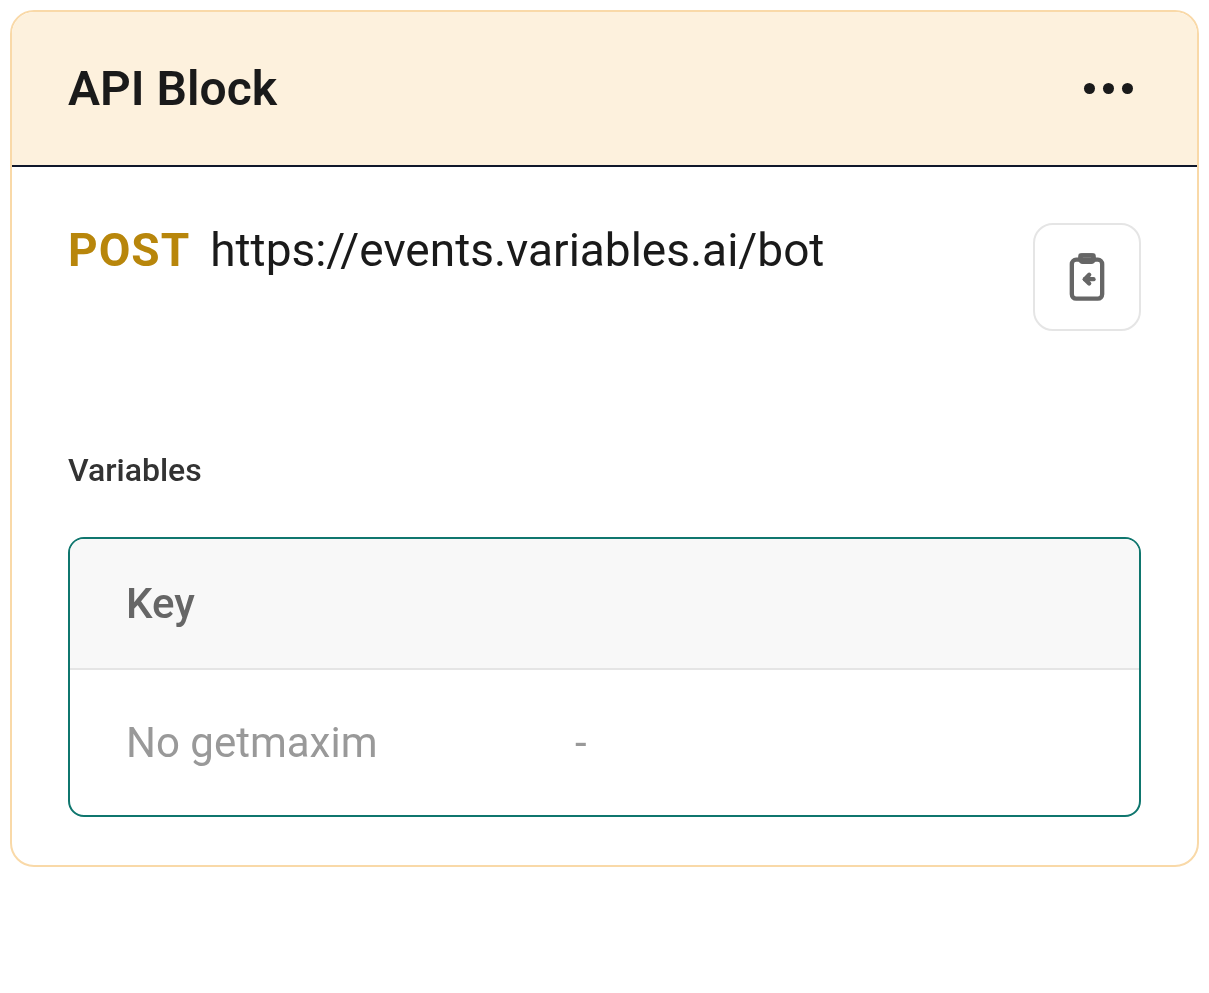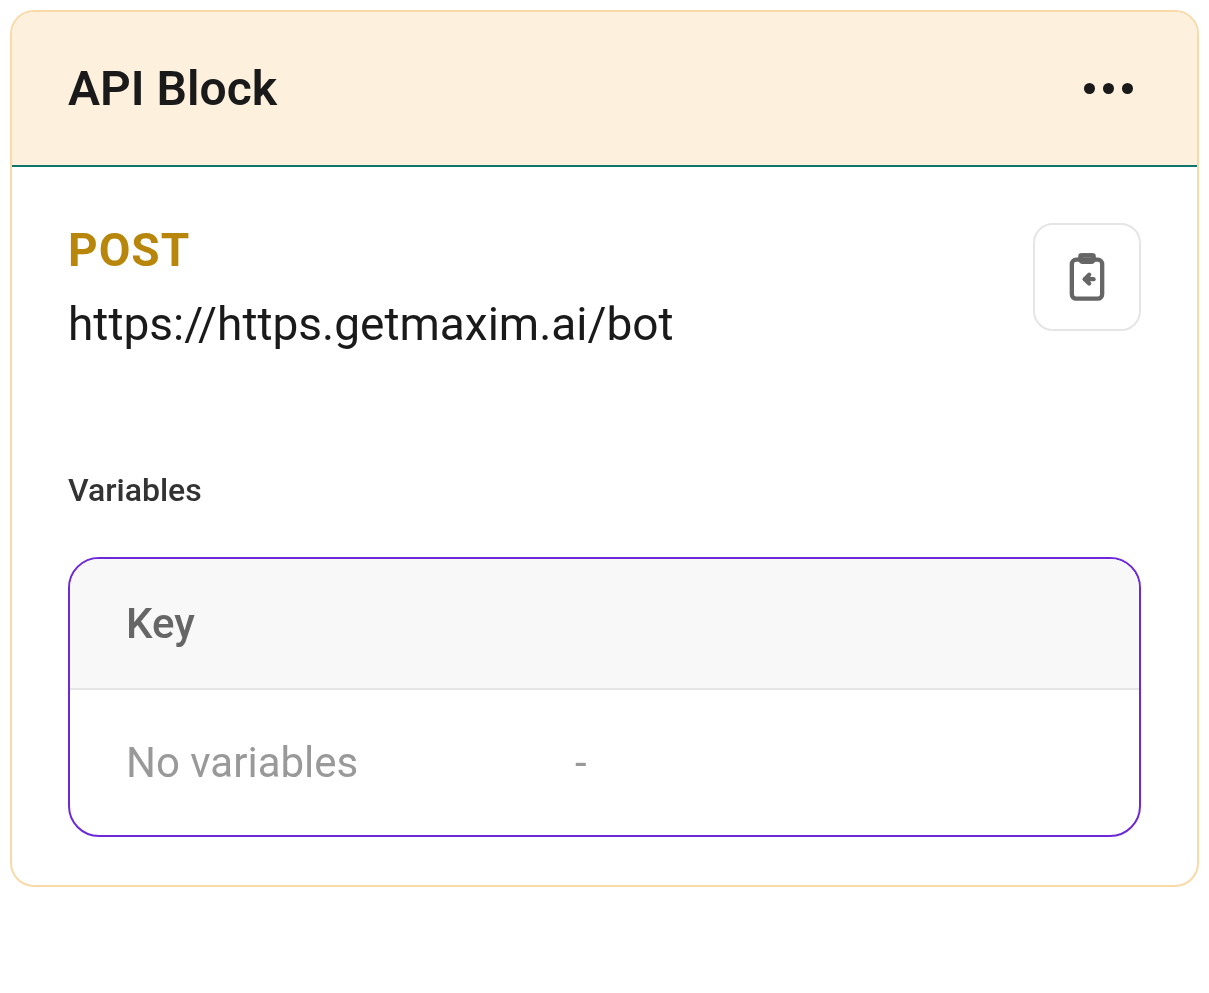--- a/index.html
+++ b/index.html
@@ -21,21 +21,21 @@
       overflow: hidden;
       background: #ffffff;
     }
     
     .card-header {
       background: #fdf1dd;
       padding: 48px 56px;
       display: flex;
       justify-content: space-between;
       align-items: center;
-      border-bottom: 2px solid #0f766e;
+      border-bottom: 2px solid #0f172a;
     }
     
     .card-title {
       font-size: 48px;
       font-weight: 600;
       color: #1a1a1a;
     }
     
     .more-button {
       display: flex;
@@ -58,21 +58,21 @@
     
     .request-row {
       display: flex;
       justify-content: space-between;
       align-items: flex-start;
       margin-bottom: 120px;
     }
     
     .request-info {
       display: flex;
-      flex-direction: column;
+      flex-direction: row;
       gap: 20px;
     }
     
     .method {
       font-size: 46px;
       font-weight: 700;
       color: #b8860b;
       letter-spacing: 1px;
     }
     
@@ -104,22 +104,22 @@
     }
     
     .section-title {
       font-size: 32px;
       font-weight: 500;
       color: #333333;
       margin-bottom: 48px;
     }
     
     .variables-table {
-      border: 2px solid #6d28d9;
-      border-radius: 31px;
+      border: 2px solid #0f766e;
+      border-radius: 16px;
       overflow: hidden;
     }
     
     .table-header {
       display: flex;
       background: #f8f8f8;
       border-bottom: 2px solid #e5e5e5;
     }
     
     .table-header .col {
@@ -157,39 +157,39 @@
       <span class="dot"></span>
       <span class="dot"></span>
       <span class="dot"></span>
     </div>
   </div>
 
   <div class="card-body">
     <div class="request-row">
       <div class="request-info">
         <div class="method">POST</div>
-        <div class="url">https://https.getmaxim.ai/bot</div>
+        <div class="url">https://events.variables.ai/bot</div>
       </div>
       <button class="copy-button">
         <svg viewBox="0 0 24 24" fill="none" stroke="#666666" stroke-width="2" stroke-linecap="round" stroke-linejoin="round">
           <rect x="5" y="4" width="14" height="18" rx="2"></rect>
           <path d="M9 4V2h6v2"></path>
           <rect x="9" y="2" width="6" height="3" rx="1"></rect>
           <path d="M15 13l-4 0"></path>
           <path d="M13 11l-2 2 2 2"></path>
         </svg>
       </button>
     </div>
 
     <div class="variables-section">
       <div class="section-title">Variables</div>
       <div class="variables-table">
         <div class="table-header">
           <div class="col col-key">Key</div>
         </div>
         <div class="table-body">
-          <div class="col col-key">No variables</div>
+          <div class="col col-key">No getmaxim</div>
           <div class="col col-value">-</div>
         </div>
       </div>
     </div>
   </div>
 </div>
 
 </body></html>

